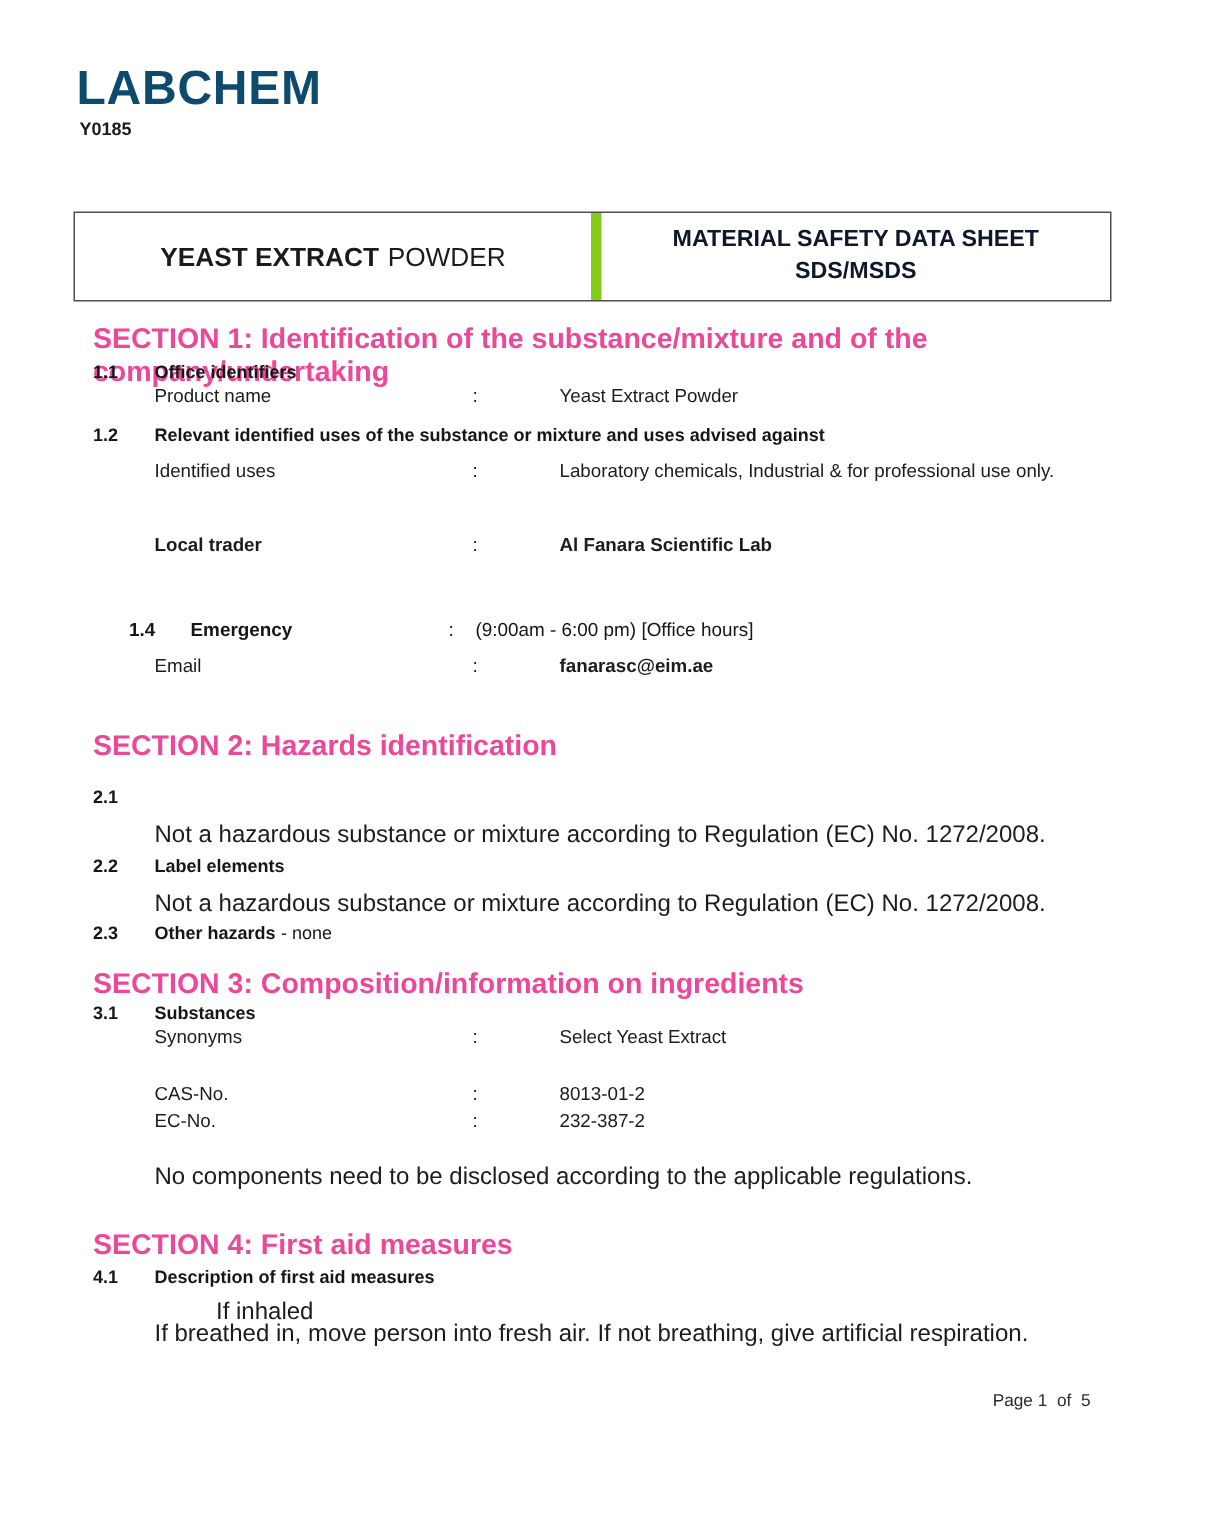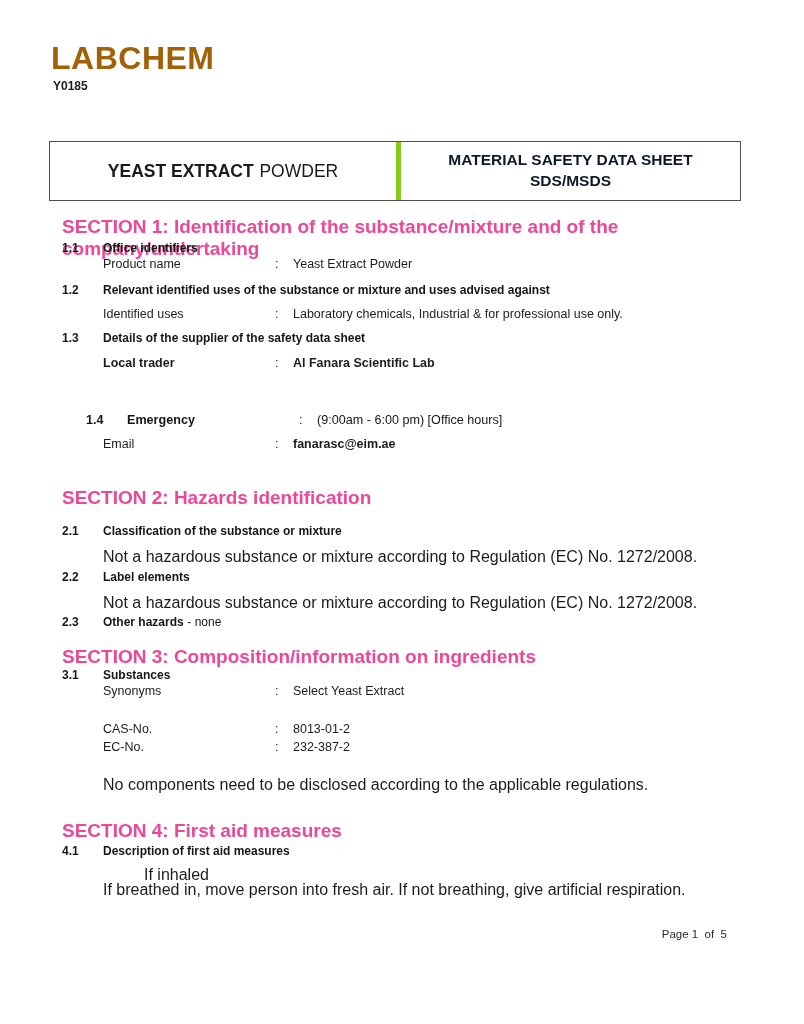--- a/index.html
+++ b/index.html
@@ -11,39 +11,39 @@
     font-family: "Liberation Sans", sans-serif;
     color: #1c1c1c;
     overflow: hidden;
   }
   .abs { position: absolute; }
 
   
   .brand {
     left: 51px; top: 40px;
     font-size: 32px; font-weight: bold; letter-spacing: 0.5px;
-    color: #a16207;
+    color: #0c4a6e;
   }
   .catalog-code {
     left: 53px; top: 79px;
     font-size: 12px; font-weight: bold; color: #1c1c1c;
   }
 
   
   .title-box {
     left: 49px; top: 141px;
     width: 692px; height: 60px;
     border: 1px solid #4f4f4f;
     display: flex;
     box-sizing: border-box;
     background: #fff;
   }
   .title-box .cell-left {
     width: 351px;
-    border-right: 5px solid #84cc16;
+    border-right: 7px solid #84cc16;
     display: flex; align-items: center; justify-content: center;
     font-size: 17.5px; color: #1b1b1b;
     box-sizing: border-box;
   }
   .title-box .cell-left .bold-part { font-weight: bold; }
   .title-box .cell-left .reg-part { margin-left: 0.33em; font-weight: normal; }
   .title-box .cell-right {
     flex: 1;
     display: flex; flex-direction: column; align-items: center; justify-content: center;
     font-size: 15.5px; font-weight: bold;
@@ -74,21 +74,21 @@
     grid-template-columns: 41px 172px 18px auto;
     font-size: 12.6px; color: #161616; margin-left: 24px;
   }
   .item-kv .num, .item-kv .lbl { font-weight: bold; }
 
   
   .kv {
     left: 103px;
     display: grid;
     grid-template-columns: 172px 18px auto;
-    font-size: 12.5px; color: #1c1c1c;
+    font-size: 12.5px; color: #1c1c1c; gap: 40px;
   }
   .kv.kv-bold-label .lbl { font-weight: bold; }
   .kv.kv-bold-value .val { font-weight: bold; }
 
   
   .body-text {
     left: 103px;
     font-size: 16px; color: #1c1c1c;
   }
   .body-text.bold { font-weight: normal; margin-left: 41px; }
@@ -135,24 +135,20 @@
     <span class="num">1.2</span>
     <span class="ttl">Relevant identified uses of the substance or mixture and uses advised against</span>
   </div>
 
   <div class="abs kv" style="top:307px">
     <span class="lbl">Identified uses</span>
     <span class="colon">:</span>
     <span class="val">Laboratory chemicals, Industrial &amp; for professional use only.</span>
   </div>
 
-  <div class="abs item" style="top:331px">
-    <span class="num">1.3</span>
-    <span class="ttl">Details of the supplier of the safety data sheet</span>
-  </div>
 
   <div class="abs kv kv-bold-label kv-bold-value" style="top:356px">
     <span class="lbl">Local trader</span>
     <span class="colon">:</span>
     <span class="val">Al Fanara Scientific Lab</span>
   </div>
 
   <div class="abs item-kv" style="top:413px">
     <span class="num">1.4</span>
     <span class="lbl">Emergency</span>
@@ -163,21 +159,20 @@
   <div class="abs kv kv-bold-value" style="top:437px">
     <span class="lbl">Email</span>
     <span class="colon">:</span>
     <span class="val">fanarasc@eim.ae</span>
   </div>
 
   <div class="abs sec-heading" style="top:487px">SECTION 2: Hazards identification</div>
 
   <div class="abs item" style="top:524px">
     <span class="num">2.1</span>
-    <span class="ttl">Classification of the substance or mixture</span>
   </div>
   <div class="abs body-text" style="top:548px">Not a hazardous substance or mixture according to Regulation (EC) No. 1272/2008.</div>
 
   <div class="abs item" style="top:570px">
     <span class="num">2.2</span>
     <span class="ttl">Label elements</span>
   </div>
   <div class="abs body-text" style="top:594px">Not a hazardous substance or mixture according to Regulation (EC) No. 1272/2008.</div>
 
   <div class="abs item" style="top:615px">

